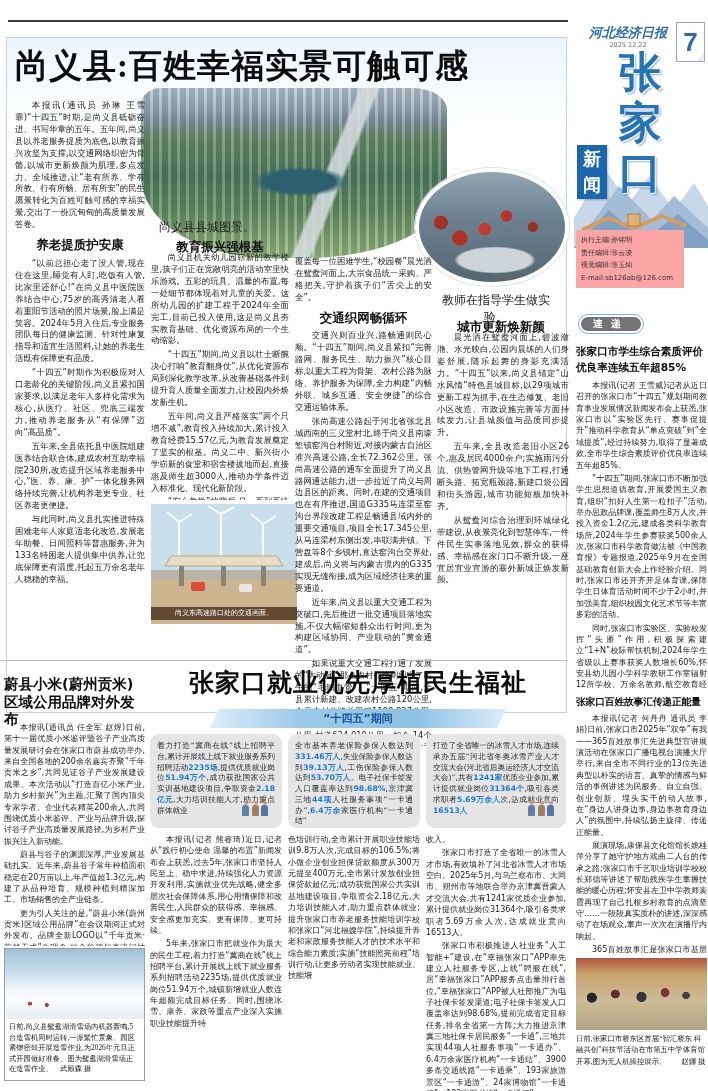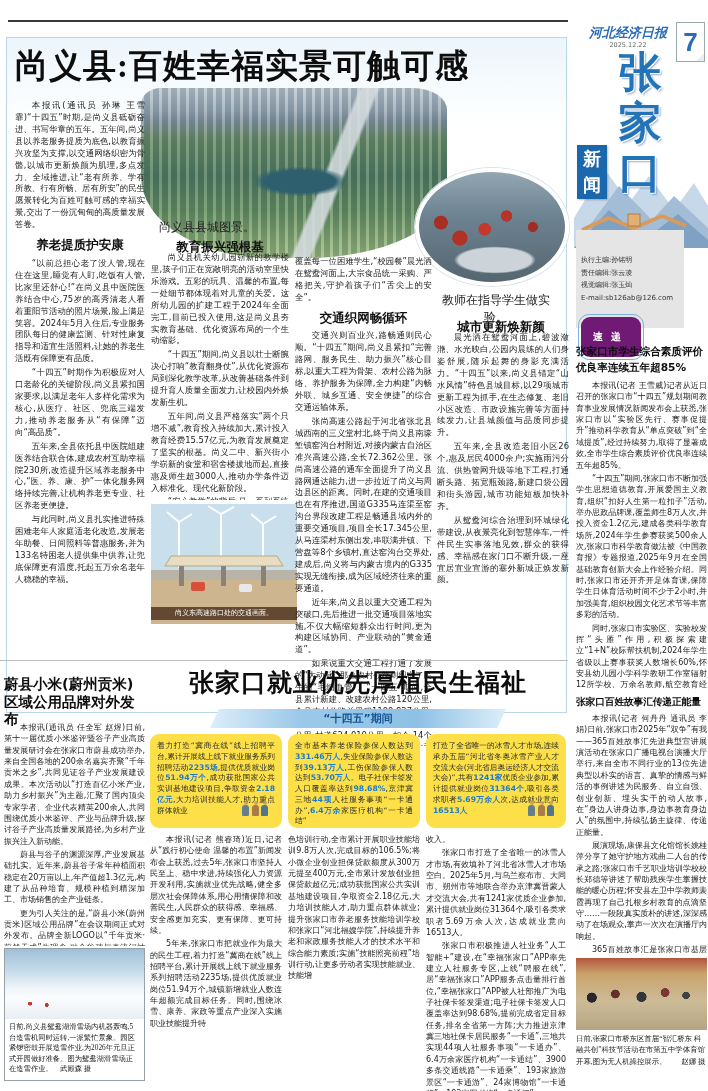--- a/index.html
+++ b/index.html
@@ -46,36 +46,36 @@
   .photo-snow{width:100%;height:70px;background:
       radial-gradient(circle 3px at 18% 78%,#c0392b 0 60%,transparent 70%),
       radial-gradient(circle 3px at 30% 80%,#c0392b 0 60%,transparent 70%),
       linear-gradient(180deg,#9fc0d8 0%,#c6dcea 32%,#eef4f8 55%,#fbfdfe 70%,#e8eef3 100%)}
   .bl-cap{padding:3px 4px;font-size:7.3px;line-height:1.45}
   .divider{left:0;top:660px;width:568px;height:1px;background:#b9bec2}
   
   .bm-head{left:148px;top:666px;width:420px;text-align:center;font-size:25px;letter-spacing:1px}
   .banner{left:210px;top:709px;width:296px;height:19px;background:linear-gradient(90deg,#ddeefa,#9cc9e9 30%,#8ec1e6 70%,#ddeefa);clip-path:polygon(3% 0,100% 0,97% 100%,0 100%);
     text-align:center;font-size:11px;font-weight:700;color:#14538f;line-height:19px}
-  .statbox{top:734px;height:94px;background:#fde047;border-radius:9px;padding:7px 7px;font-size:7.7px;line-height:1.4;color:#2b2b2b;text-align:justify;overflow:hidden}
+  .statbox{top:734px;height:94px;background:#e5e5e5;border-radius:9px;padding:7px 7px;font-size:7.7px;line-height:1.4;color:#2b2b2b;text-align:justify;overflow:hidden}
   .statbox .hl{color:#1c79d0;font-weight:700}
   .figs{position:absolute;right:6px;bottom:5px;width:26px;height:16px;opacity:.85}
   .figs i{position:absolute;bottom:0;width:7px;height:11px;background:#4a6f9b;border-radius:3px 3px 1px 1px}
   .figs i:before{content:"";position:absolute;top:-4px;left:1.5px;width:4px;height:4px;border-radius:50%;background:#c89b6a}
   .figs i.f2{left:10px;background:#9b6a4a}
   .figs i.f3{left:19px;background:#35649b}
   .bm-col{top:834px;height:257px;font-size:8px}
   
   .mounts{left:574px;top:148px}
   .zjk{left:614px;top:48px;width:52px;text-align:center;font-size:43px;line-height:1.16;font-weight:900;color:#2273b8;font-family:"Liberation Serif",serif;text-shadow:1px 1px 0 #fff,2px 2px 2px rgba(30,80,140,.45)}
   .newsbox{left:577px;top:145px;width:30px;height:54px;background:#1a67ae;color:#fff;display:flex;flex-direction:column;align-items:center;justify-content:center;gap:2px;font-size:18px;font-weight:700;box-shadow:1px 1px 2px rgba(0,0,0,.25)}
-  .editors{left:576px;top:230px;width:108px;background:#e5e5e5;padding:24px 5px;font-size:7px;line-height:1.8;color:#333}
+  .editors{left:576px;top:230px;width:108px;background:#fca5a5;padding:4px 5px;font-size:7px;line-height:1.8;color:#333}
   .editors p{text-indent:0;margin:0}
   .tagwrap{left:578px;top:314px;border:1px solid #7ab4dd;border-radius:11px;padding:2px}
-  .tag{display:block;background:#701a75;color:#fff;border-radius:9px;padding:13px 12px;font-size:10px;letter-spacing:8px;font-weight:700}
+  .tag{display:block;background:#737373;color:#fff;border-radius:9px;padding:0 12px;font-size:10px;letter-spacing:8px;font-weight:700}
   .artA-head{left:576px;top:344px;width:131px;font-size:10.6px;font-weight:800;line-height:1.5;color:#0d0d0d}
   .artA-body{left:576px;top:380px;width:131px;height:312px;font-size:8px}
   .artB-head{left:576px;top:696px;width:132px;font-size:9.8px;font-weight:700;letter-spacing:-.2px;color:#0d0d0d}
   .artB-body{left:576px;top:713px;width:131px;height:242px;font-size:8px}
   .photo-fair{left:576px;top:958px;width:131px;height:72px;background:
       radial-gradient(circle 8px at 12% 55%,#26262c 0 60%,transparent 66%),
       radial-gradient(circle 7px at 30% 50%,#63302c 0 60%,transparent 66%),
       radial-gradient(circle 8px at 50% 54%,#32363d 0 60%,transparent 66%),
       radial-gradient(circle 7px at 68% 48%,#7a3535 0 60%,transparent 66%),
       radial-gradient(circle 6px at 84% 52%,#404048 0 60%,transparent 66%),

